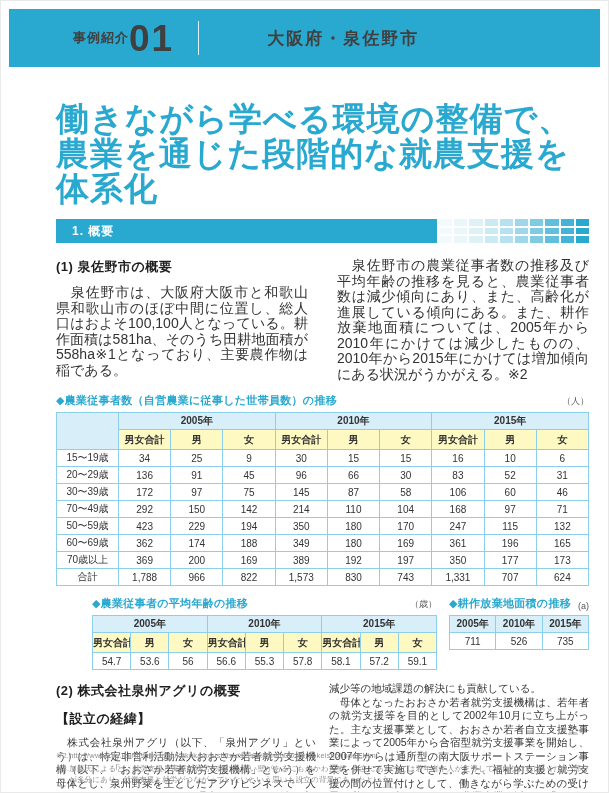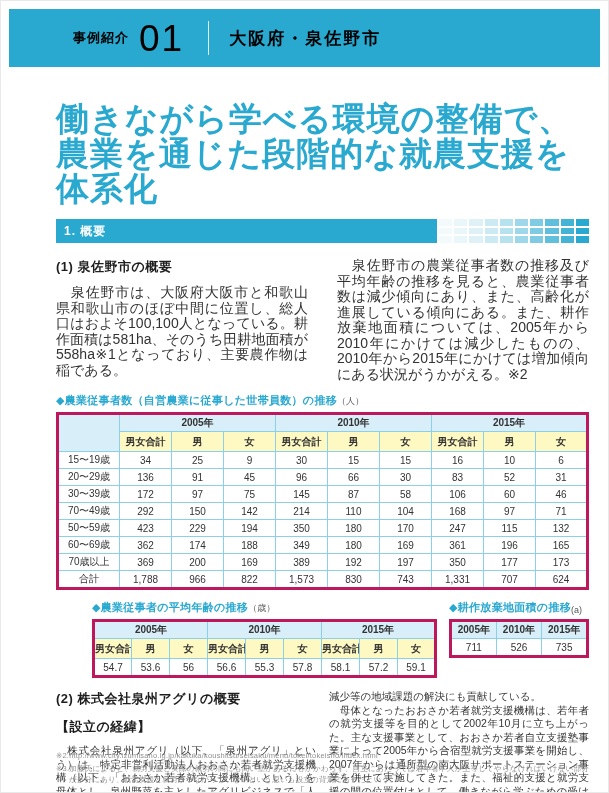--- a/index.html
+++ b/index.html
@@ -5,38 +5,38 @@
   html,body { margin:0; padding:0; background:#f4f4f4; }
   .page {
     position:relative; width:609px; height:793px; margin:0 auto;
     background:#ffffff; overflow:hidden; box-sizing:border-box;
     font-family:"Liberation Sans","DejaVu Sans",sans-serif; color:#333;
     border:1px solid #e9e9e9;
   }
   
   .banner {
     position:absolute; left:8px; top:8px; right:8px; height:58px;
-    background:#29a8d0; color:#000000; display:flex; align-items:center;
+    background:#29a8d0; color:#404040; display:flex; align-items:center;
   }
   .banner-tag { font-size:13px; font-weight:bold; margin-left:64px; letter-spacing:1px; }
-  .banner-num { font-size:37px; font-weight:normal; margin-left:10px; letter-spacing:2px; line-height:1; }
+  .banner-num { font-size:37px; font-weight:bold; letter-spacing:2px; line-height:1; }
   .banner-divider { width:1px; height:34px; background:rgba(255,255,255,.85); margin:0 20px 0 24px; }
-  .banner-loc { font-size:17px; font-weight:bold; letter-spacing:2px; }
+  .banner-loc { font-size:17px; font-weight:bold; letter-spacing:2px;margin-left:48px; }
 
   
   .content { position:absolute; left:55px; right:19px; top:66px; }
   .main-title {
     margin:34px 0 0 0; color:#29a8d0; font-size:33px; font-weight:bold;
     line-height:35px; letter-spacing:1px;
   }
   .section-bar {
     margin-top:13px; height:24px; background:#29a8d0;
     position:relative; display:flex; align-items:center;
   }
-  .section-bar-label { color:#fff; font-weight:bold; font-size:12px; padding-left:8px; letter-spacing:1px; }
+  .section-bar-label { color:#fff; font-weight:bold; font-size:12px; padding-left:16px; letter-spacing:1px; }
   .mosaic {
     position:absolute; top:0; right:0; bottom:0; width:152px; background:#fff;
     display:grid; grid-template-rows:repeat(3,1fr); grid-auto-flow:column;
     grid-auto-columns:1fr; gap:2px; padding-left:2px; box-sizing:border-box;
   }
   .mosaic span { background:#29a8d0; display:block; }
   .mosaic .c1{opacity:.06}.mosaic .c2{opacity:.10}.mosaic .c3{opacity:.16}
   .mosaic .c4{opacity:.24}.mosaic .c5{opacity:.34}.mosaic .c6{opacity:.46}
   .mosaic .c7{opacity:.60}.mosaic .c8{opacity:.74}.mosaic .c9{opacity:.88}
   .mosaic .c10{opacity:1}
@@ -45,25 +45,25 @@
   .h3 { font-size:13px; font-weight:bold; color:#1e1e1e; margin:10px 0 8px 0; letter-spacing:.5px; }
 
   .two-col { display:flex; gap:13px; }
   .two-col .col { flex:1; min-width:0; }
   .sec1-cols { margin-top:15px;gap:29px; }
   .body1 { font-size:14px; line-height:15.5px; text-align:justify; margin:0; }
   .sec2-cols { margin-top:12px; }
   .body2 { font-size:10.5px; line-height:13.5px; text-align:justify; margin:0; white-space:pre-line; }
 
   
-  .caption-row { display:flex; justify-content:flex-start; align-items:flex-end; margin:11px 0 4px 0; }
+  .caption-row { display:flex; justify-content:space-between; align-items:flex-end; margin:11px 0 4px 0; }
   .tbl-caption { color:#29a8d0; font-weight:bold; font-size:11px; letter-spacing:.3px; }
   .tbl-unit { font-size:9px; color:#555; }
 
-  table.tbl { border-collapse:collapse; width:100%; table-layout:fixed; border:3px solid #be185d; }
+  table.tbl { border-collapse:collapse; width:100%; table-layout:fixed; border:1px solid #be185d; }
   table.tbl th, table.tbl td {
     border:1px solid #8ccfe9; font-size:10px; text-align:center;
     padding:0; color:#333; overflow:hidden; white-space:nowrap;
   }
   table.tbl tr.yr th { background:#d8eef9; font-weight:bold; height:16px; }
   table.tbl tr.sub th { background:#fef9c3; font-weight:bold; height:19px; }
   table.tbl td { background:#fff; height:16px; }
   table.tbl th.corner { background:#fff; }
   table.tbl .g { border-left:1px solid #35aed8; }
   col.lblcol { width:62px; }

